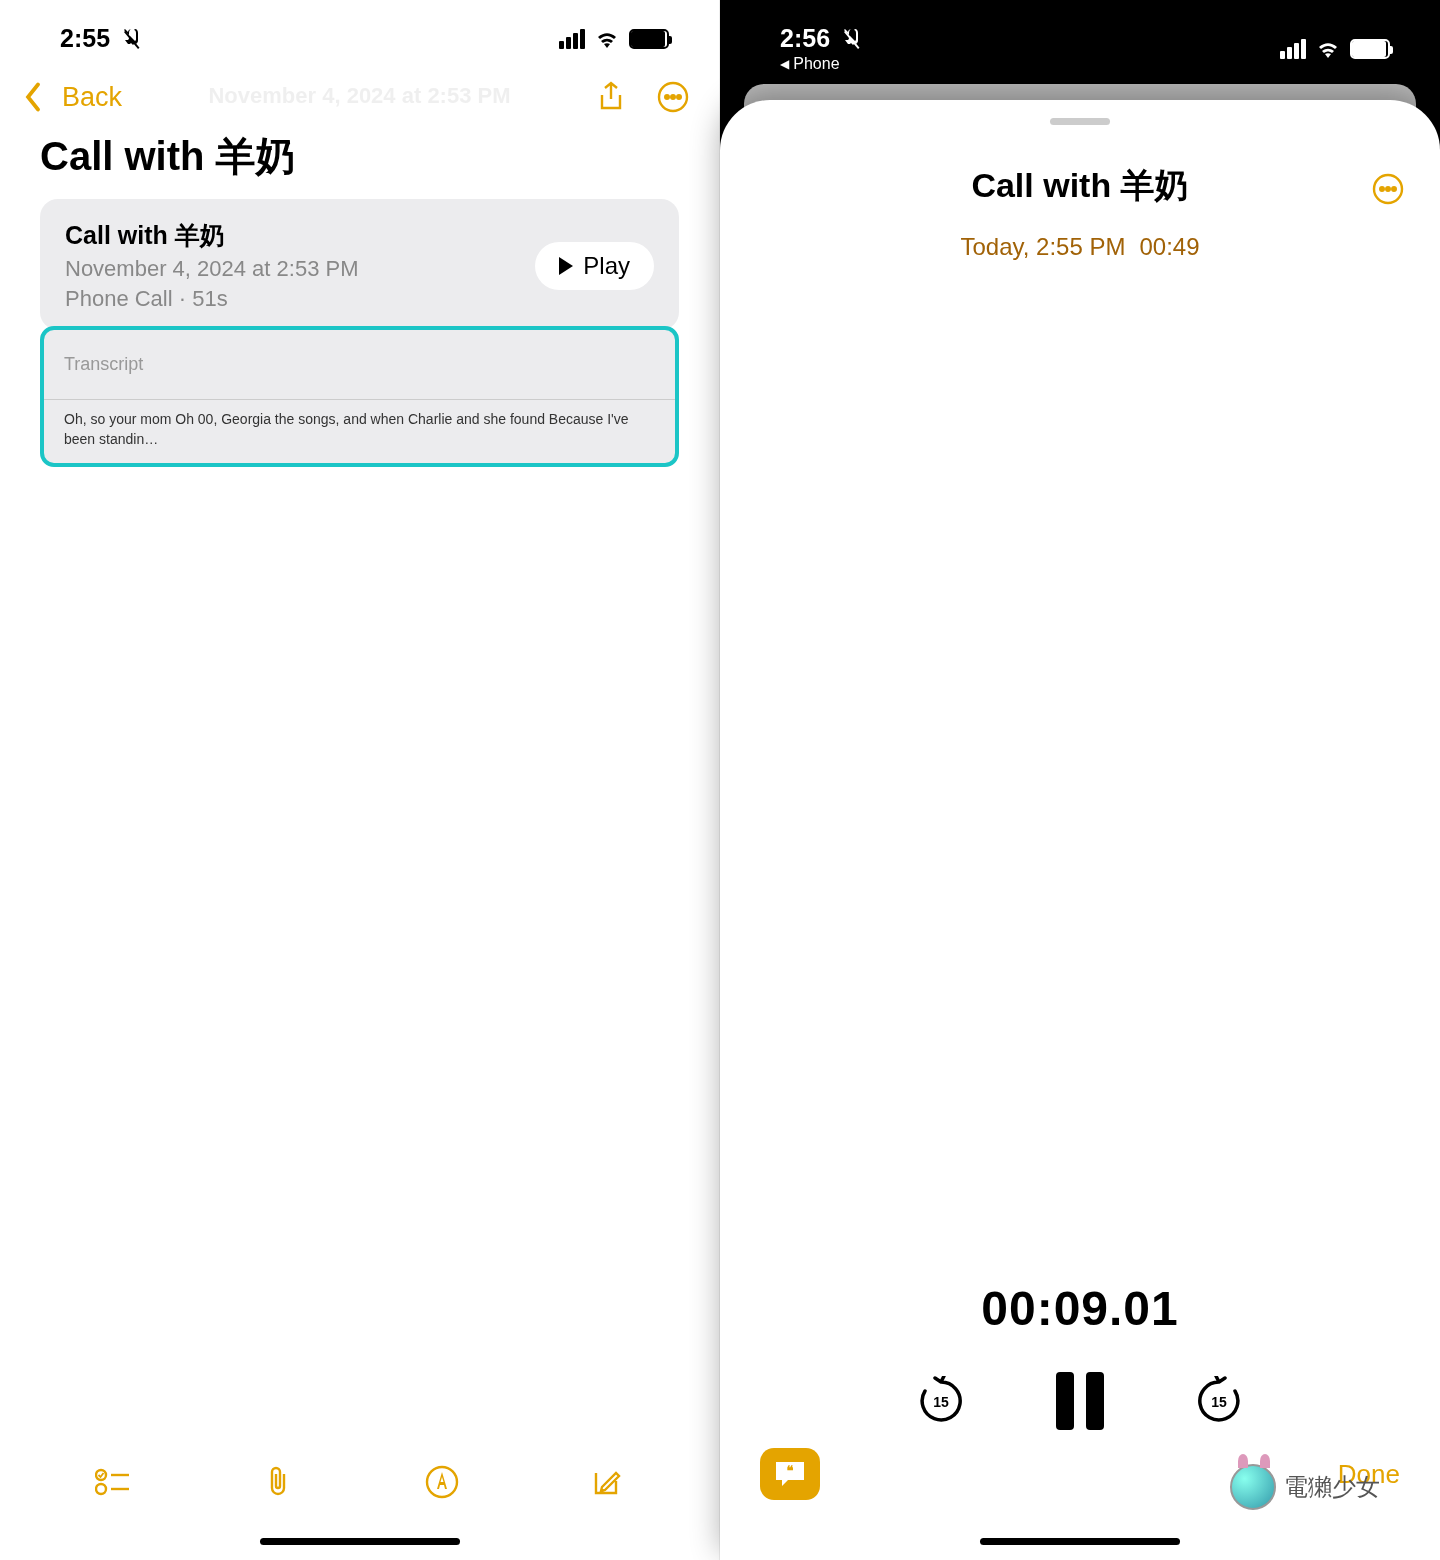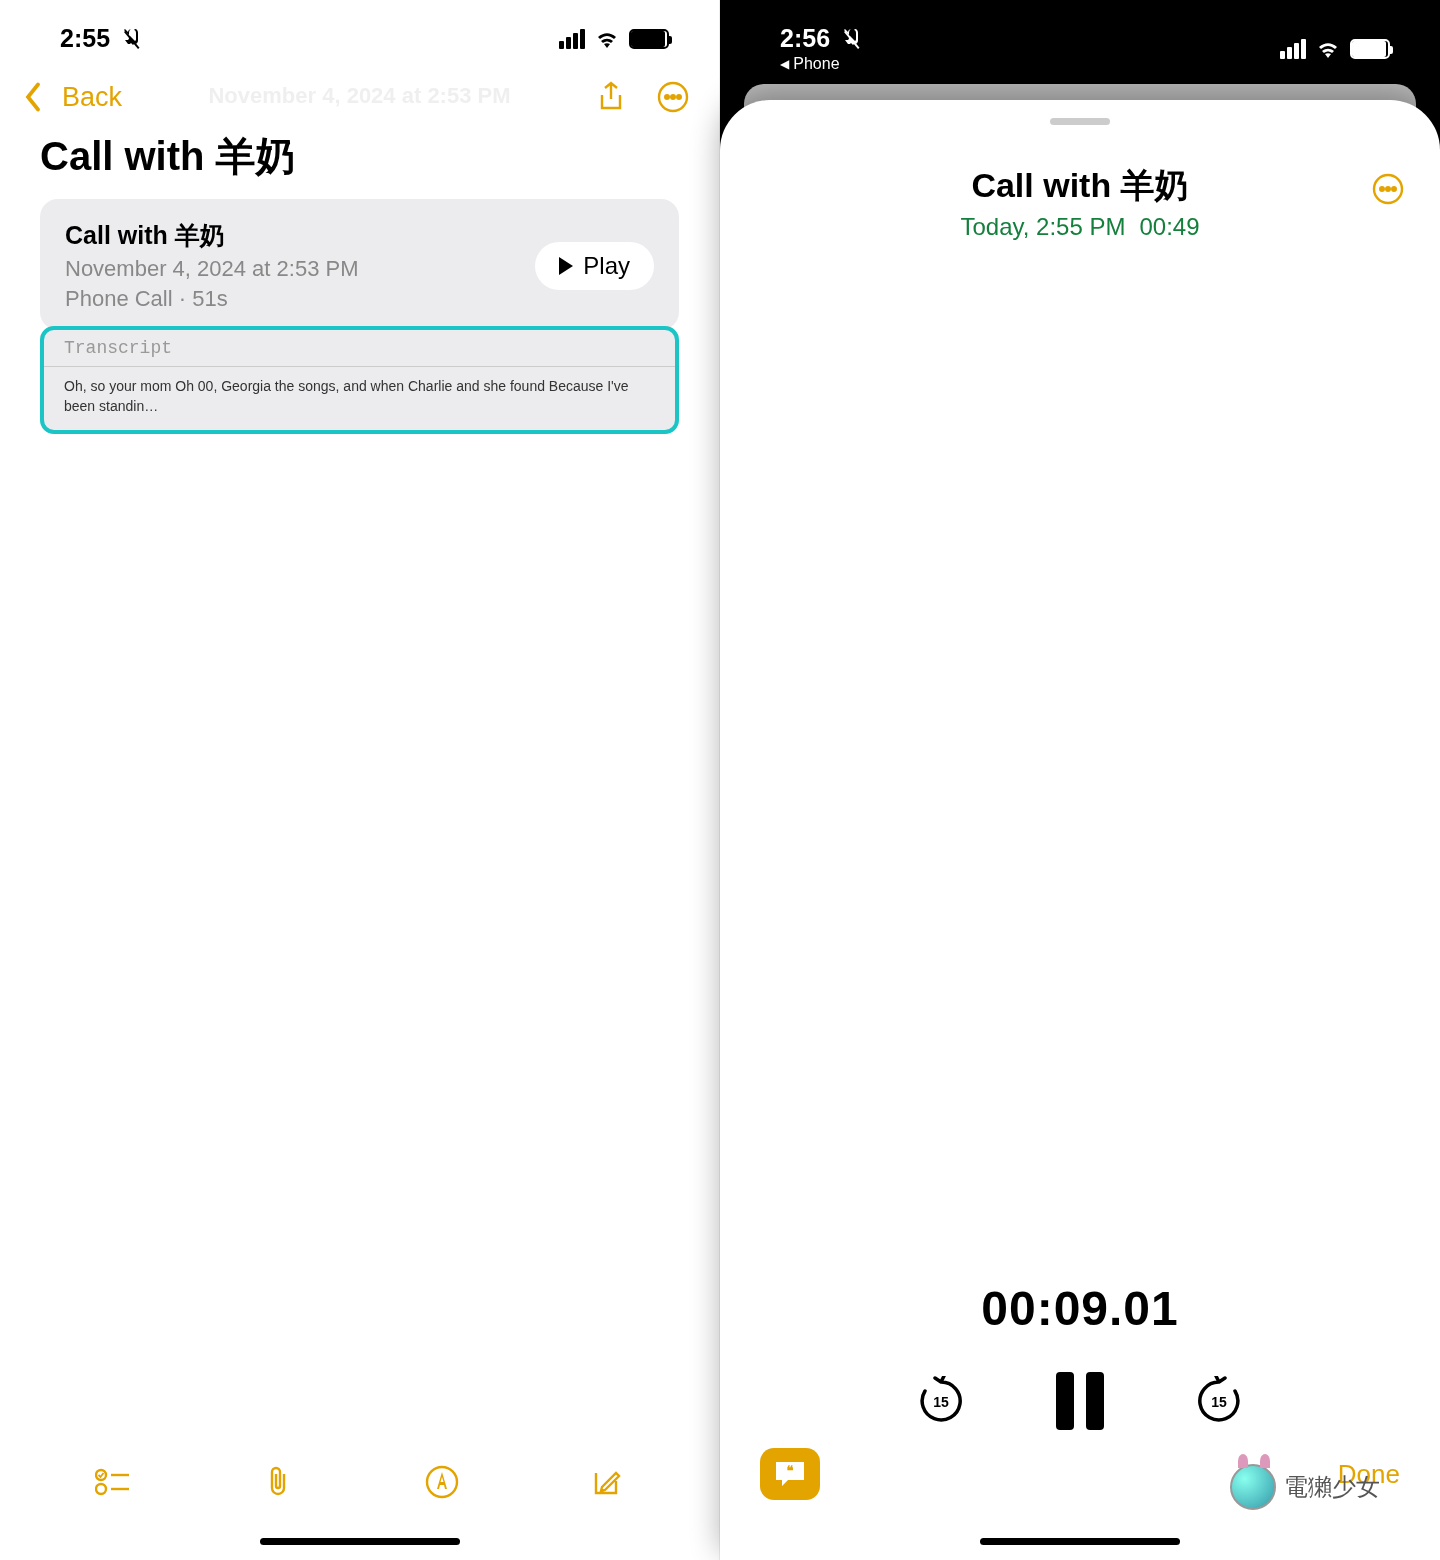--- a/index.html
+++ b/index.html
@@ -83,21 +83,21 @@
 
     .transcript-box {
       margin:0 40px;
       border:4px solid #1bc5c6;
       border-radius:14px;
       background:#ececee;
       margin-top:-4px;
       position:relative;
       z-index:2;
     }
-    .transcript-header { padding:8px 20px; font-size:18px; color:#999; border-bottom:1px solid #ccc;font-family:Liberation Mono, monospace;}
+    .transcript-header { padding:24px 20px; font-size:18px; color:#999; border-bottom:1px solid #ccc;}
     .transcript-body { padding:10px 20px 14px; font-size:14px; color:#333; line-height:1.4;}
 
     
     .toolbar {
       position:absolute; bottom:60px; left:0; right:0;
       display:flex; justify-content:space-around; align-items:center;
       padding:0 30px;
     }
     .tool-icon { color:#e4a400; }
     .home-indicator {
@@ -111,21 +111,21 @@
       background:#fff; border-radius:50px 50px 0 0;
       box-shadow:0 -8px 30px rgba(0,0,0,0.3);
     }
     .sheet-behind {
       position:absolute; top:84px; left:24px; right:24px; height:40px;
       background:#bbb; border-radius:20px 20px 0 0;
     }
     .grabber { width:60px; height:7px; background:#ccc; border-radius:10px; margin:18px auto;}
     .sheet-header { text-align:center; position:relative; padding:20px 40px 10px;}
     .sheet-title { font-size:34px; font-weight:700;}
-    .sheet-sub { font-size:24px; color:#15803d; margin-top:4px; display:flex; gap:14px; justify-content:center;}
+    .sheet-sub { font-size:24px; color:#a16207; margin-top:24px; display:flex; gap:14px; justify-content:center;}
     .sheet-more { position:absolute; right:36px; top:30px; }
 
     .transcript-text {
       padding:30px 44px; font-size:29px; line-height:1.5; color:#bdbdbd;
       position: relative;
     }
     .transcript-text .active { color:#000; }
 
     .playback {
       position:absolute; bottom:130px; left:0; right:0; text-align:center;

